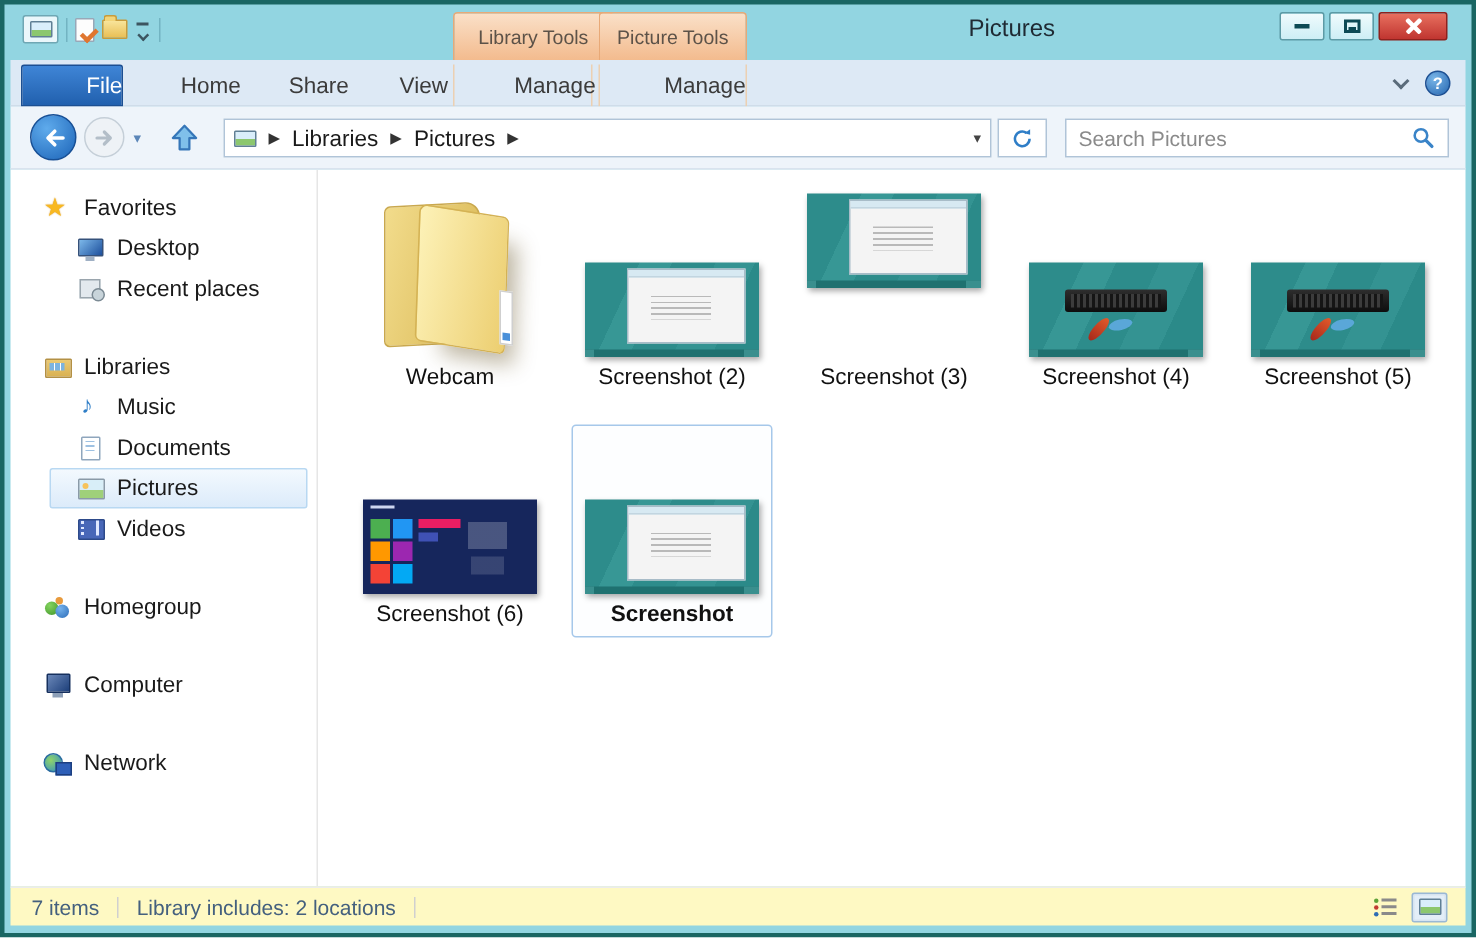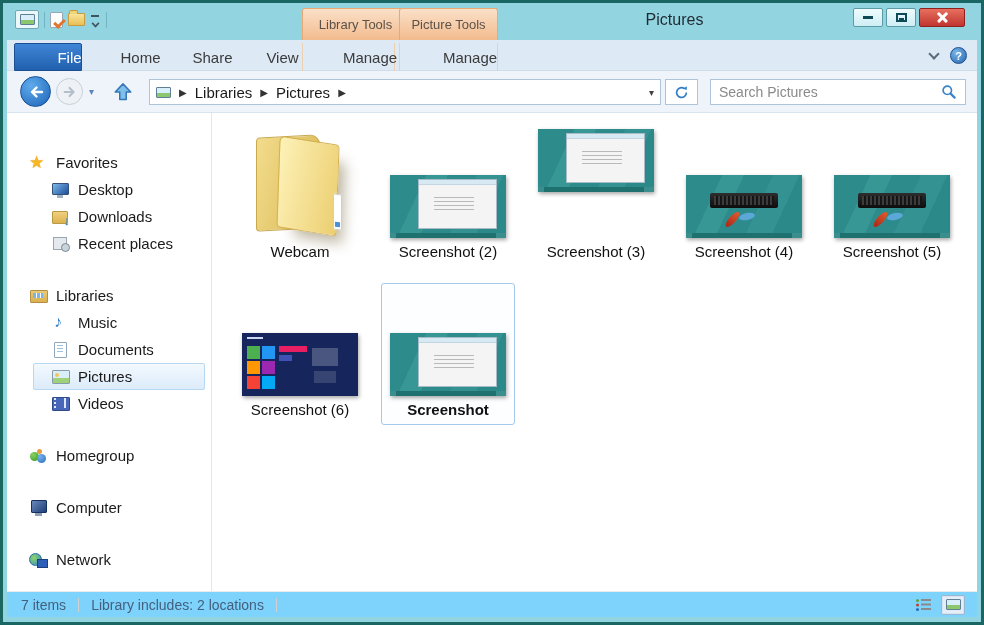--- a/index.html
+++ b/index.html
@@ -71,21 +71,21 @@
   .crumb-sep { font-size:10px; color:#333; margin:0 8px; }
   .crumb { font-size:15px; color:#1a1a1a; cursor:pointer; }
   .crumb-dd { margin-left:auto; font-size:10px; color:#444; cursor:pointer; }
   .refreshbox { position:absolute; left:658px; top:8px; width:33px; height:26px; background:#fff; border:1px solid #b0c4d8; display:flex; align-items:center; justify-content:center; cursor:pointer; }
   .searchbox { position:absolute; left:703px; top:8px; width:256px; height:26px; background:#fff; border:1px solid #b0c4d8; display:flex; align-items:center; padding:0 8px; }
   .searchbox input { flex:1; border:none; outline:none; font-size:14px; color:#333; font-family:"Liberation Sans",sans-serif; background:transparent; }
   .searchbox input::placeholder { color:#8a8a8a; }
 
   
   .main { flex:1; background:#fff; display:flex; overflow:hidden; }
-  .sidebar { width:204px; padding-top:36px; }
+  .sidebar { width:204px; padding-top:12px; }
   .side-divider { width:1px; background:#e6e6e6; }
   .side-row { height:27px; display:flex; align-items:center; font-size:15px; color:#1a1a1a; cursor:pointer; }
   .side-row.lvl0 { padding-left:22px; }
   .side-row.lvl1 { padding-left:44px; }
   .side-row.sel { margin-left:26px; margin-right:6px; padding-left:17px; border:1px solid #b8d8f2; border-radius:2px;
     background:linear-gradient(#f3f9fe,#dcebfa); }
   .side-gap { height:25px; }
   .sicon { width:19px; height:17px; margin-right:8px; position:relative; flex:none; display:inline-block; }
 
   .ic-favorites-star::before { content:'★'; position:absolute; left:0; top:-2px; font-size:17px; color:#f8b821; text-shadow:0 0 1px #cf8d15; }
@@ -156,21 +156,21 @@
   .folder { width:104px; height:104px; position:relative; }
   .f-back { position:absolute; left:8px; top:2px; width:64px; height:94px; background:linear-gradient(105deg,#f2dc8c,#d9b754);
     border:1px solid #c9a84e; border-radius:4px 10px 4px 4px; transform:skewY(-3deg); }
   .f-front { position:absolute; left:30px; top:6px; width:60px; height:92px; background:linear-gradient(100deg,#fdf2b8,#ecce70);
     border:1px solid #d4b254; border-radius:6px 4px 4px 4px; transform:skewY(7deg) rotate(2deg);
     box-shadow:12px 12px 14px -6px rgba(90,70,20,.4); }
   .f-paper { position:absolute; right:10px; bottom:8px; width:9px; height:36px; background:#fff; border:1px solid #cfcfcf; transform:skewY(7deg); }
   .f-paper::after { content:''; position:absolute; left:1px; bottom:2px; width:5px; height:5px; background:#4a90d9; }
 
   
-  .statusbar { height:26px; background:#7dd3fc; border-top:1px solid #ececec; display:flex; align-items:center; font-size:14px; color:#44607e; }
+  .statusbar { height:26px; background:#fef9c3; border-top:1px solid #ececec; display:flex; align-items:center; font-size:14px; color:#44607e; }
   .statusbar .lft { display:flex; align-items:center; gap:12px; padding-left:14px; }
   .sb-div { width:1px; height:14px; background:#d0d0d0; }
   .statusbar .rgt { margin-left:auto; display:flex; align-items:center; gap:6px; padding-right:12px; }
   .viewbtn { width:24px; height:20px; display:flex; align-items:center; justify-content:center; border:1px solid transparent; border-radius:2px; cursor:pointer; }
   .viewbtn.sel { border:1px solid #9ab8d4; background:#e3eef8; box-shadow:0 0 0 1px #d7e4f0 inset; }
   .ic-details { position:relative; width:15px; height:12px; }
   .ic-details::before { content:''; position:absolute; left:0; top:0; width:3px; height:3px; border-radius:50%;
     background:#5fa339; box-shadow:0 4.5px 0 #c23b32, 0 9px 0 #2e6db4; }
   .ic-details::after { content:''; position:absolute; left:5px; top:.5px; width:10px; height:2px; background:#8a8a8a;
     box-shadow:0 4.5px 0 #8a8a8a, 0 9px 0 #8a8a8a; }
@@ -266,24 +266,20 @@
       <div class="sidebar">
           <div class="side-row lvl0">
     <span class="sicon ic-favorites-star"></span>
     <span class="slabel">Favorites</span>
   </div>
           <div class="side-row lvl1">
     <span class="sicon ic-desktop"></span>
     <span class="slabel">Desktop</span>
   </div>
           <div class="side-row lvl1">
-    <span class="sicon ic-downloads"></span>
-    <span class="slabel">Downloads</span>
-  </div>
-          <div class="side-row lvl1">
     <span class="sicon ic-recent-places"></span>
     <span class="slabel">Recent places</span>
   </div>
           <div class="side-gap"></div>
           <div class="side-row lvl0">
     <span class="sicon ic-libraries"></span>
     <span class="slabel">Libraries</span>
   </div>
           <div class="side-row lvl1">
     <span class="sicon ic-music"></span>

